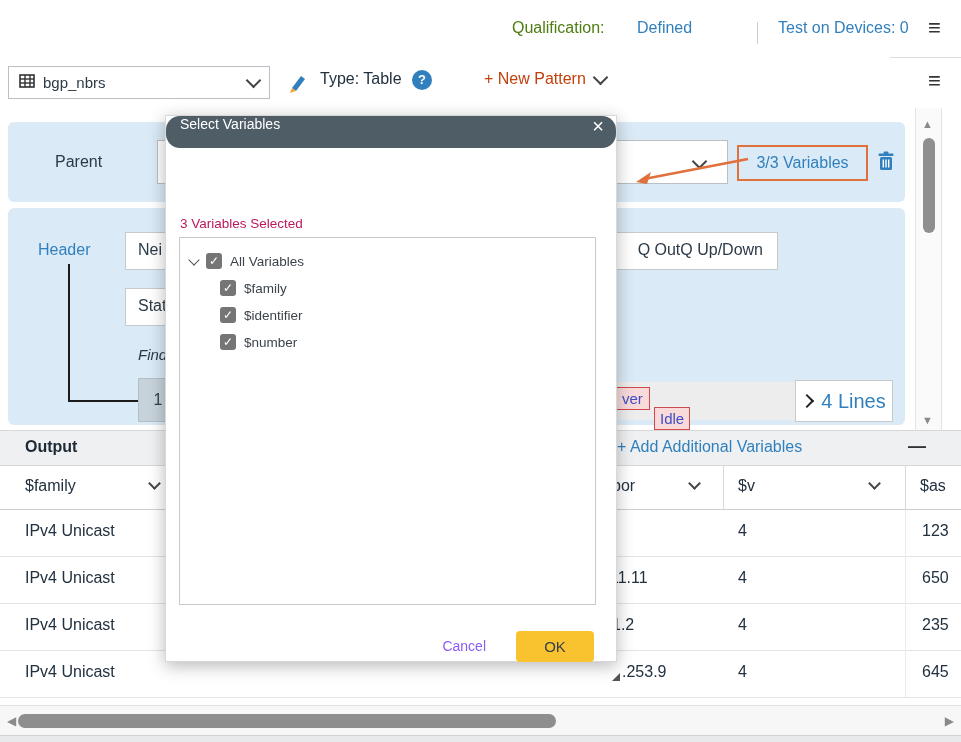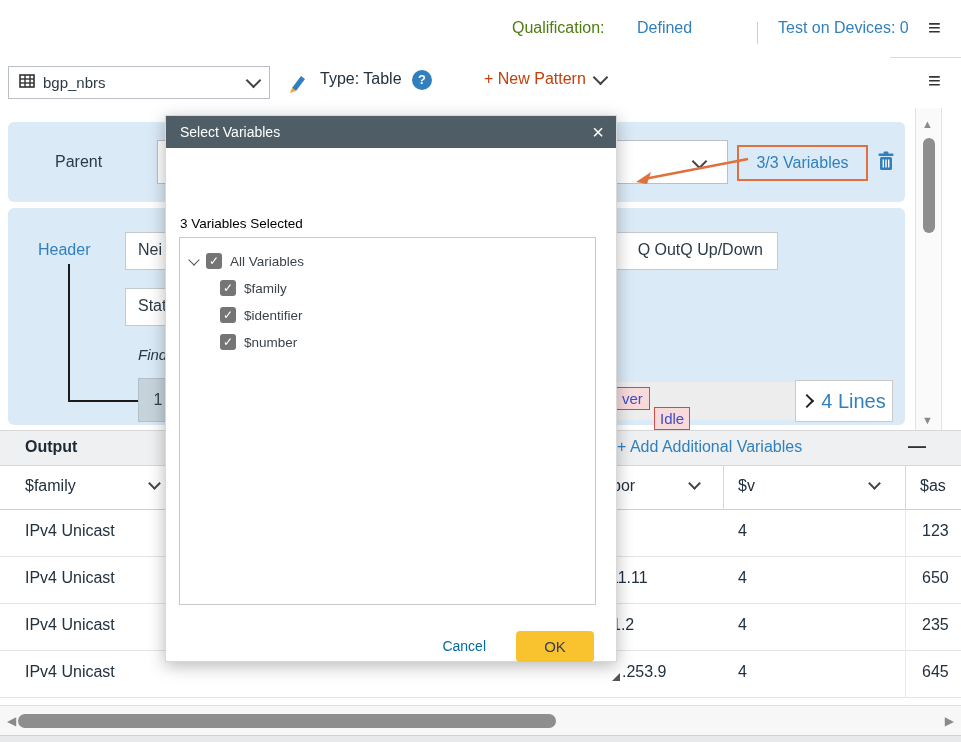--- a/index.html
+++ b/index.html
@@ -82,36 +82,36 @@
                border-left:8px solid transparent;border-bottom:8px solid #555;}
   
   .hsb{left:0;top:705px;width:961px;height:30px;background:#f7f7f7;border-top:1px solid #e0e0e0;box-sizing:border-box;}
   .hsb-left{position:absolute;left:7px;top:8px;font-size:12px;color:#8a8a8a;}
   .hsb-thumb{position:absolute;left:18px;top:8px;width:538px;height:14px;background:#8e8e8e;border-radius:7px;}
   .hsb-right{position:absolute;right:7px;top:8px;font-size:12px;color:#8a8a8a;}
   .bottom-strip{left:0;top:735px;width:961px;height:7px;background:#e7e9ea;border-top:1px solid #cfd2d4;}
   
   .modal{left:165px;top:115px;width:452px;height:547px;background:#fff;border:1px solid #d8d8d8;
          box-shadow:0 4px 16px rgba(0,0,0,.28);box-sizing:border-box;}
-  .modal-header{position:absolute;left:0;top:0;right:0;height:32px;background:#4e5d66;display:flex;align-items:center;}
+  .modal-header{position:absolute;left:0;top:0;right:0;height:32px;background:#4e5d66;display:flex;align-items:flex-start;border-radius:14px;}
   .modal-title{margin-left:14px;color:#fff;font-size:14px;flex:1;}
   .modal-close{margin-right:12px;color:#fff;font-size:20px;line-height:20px;cursor:default;}
   .modal-desc{position:absolute;left:14px;top:58px;font-size:13.5px;color:#3c444b;}
-  .sel-count{position:absolute;left:14px;top:100px;font-size:13.5px;color:#000000;}
+  .sel-count{position:absolute;left:14px;top:100px;font-size:13.5px;color:#be185d;}
   .tree-box{position:absolute;left:13px;top:121px;width:417px;height:368px;border:1px solid #c9c9c9;background:#fff;box-sizing:border-box;overflow:hidden;}
   .tree-row{position:absolute;left:0;height:22px;display:flex;align-items:center;gap:8px;font-size:13.5px;color:#3c444b;}
   .tr-root{left:10px;top:12px;}
   .tr-c1{left:40px;top:39px;}
   .tr-c2{left:40px;top:66px;}
   .tr-c3{left:40px;top:93px;}
   .tree-chev{display:inline-block;width:7px;height:7px;border-right:1.5px solid #555;border-bottom:1.5px solid #555;transform:rotate(45deg);margin-top:-3px;}
   .cbx{display:inline-flex;width:16px;height:16px;background:#757575;border-radius:3px;color:#fff;
        font-size:12px;align-items:center;justify-content:center;}
   .modal-footer{position:absolute;left:0;right:22px;top:514px;height:32px;display:flex;align-items:center;justify-content:flex-end;gap:30px;}
-  .cancel-link{font-size:14px;color:#0369a1;}
+  .cancel-link{font-size:14px;color:#8b5cf6;}
   .ok-btn{width:78px;height:31px;background:#f9c32f;border:none;border-radius:4px;font-size:15px;color:#38404a;
           font-family:"Liberation Sans",sans-serif;}
 </style>
 </head>
 <body>
 
 <div class="screen">
 
   <div class="abs topbar">
     <span class="abs qual-label">Qualification:</span>

